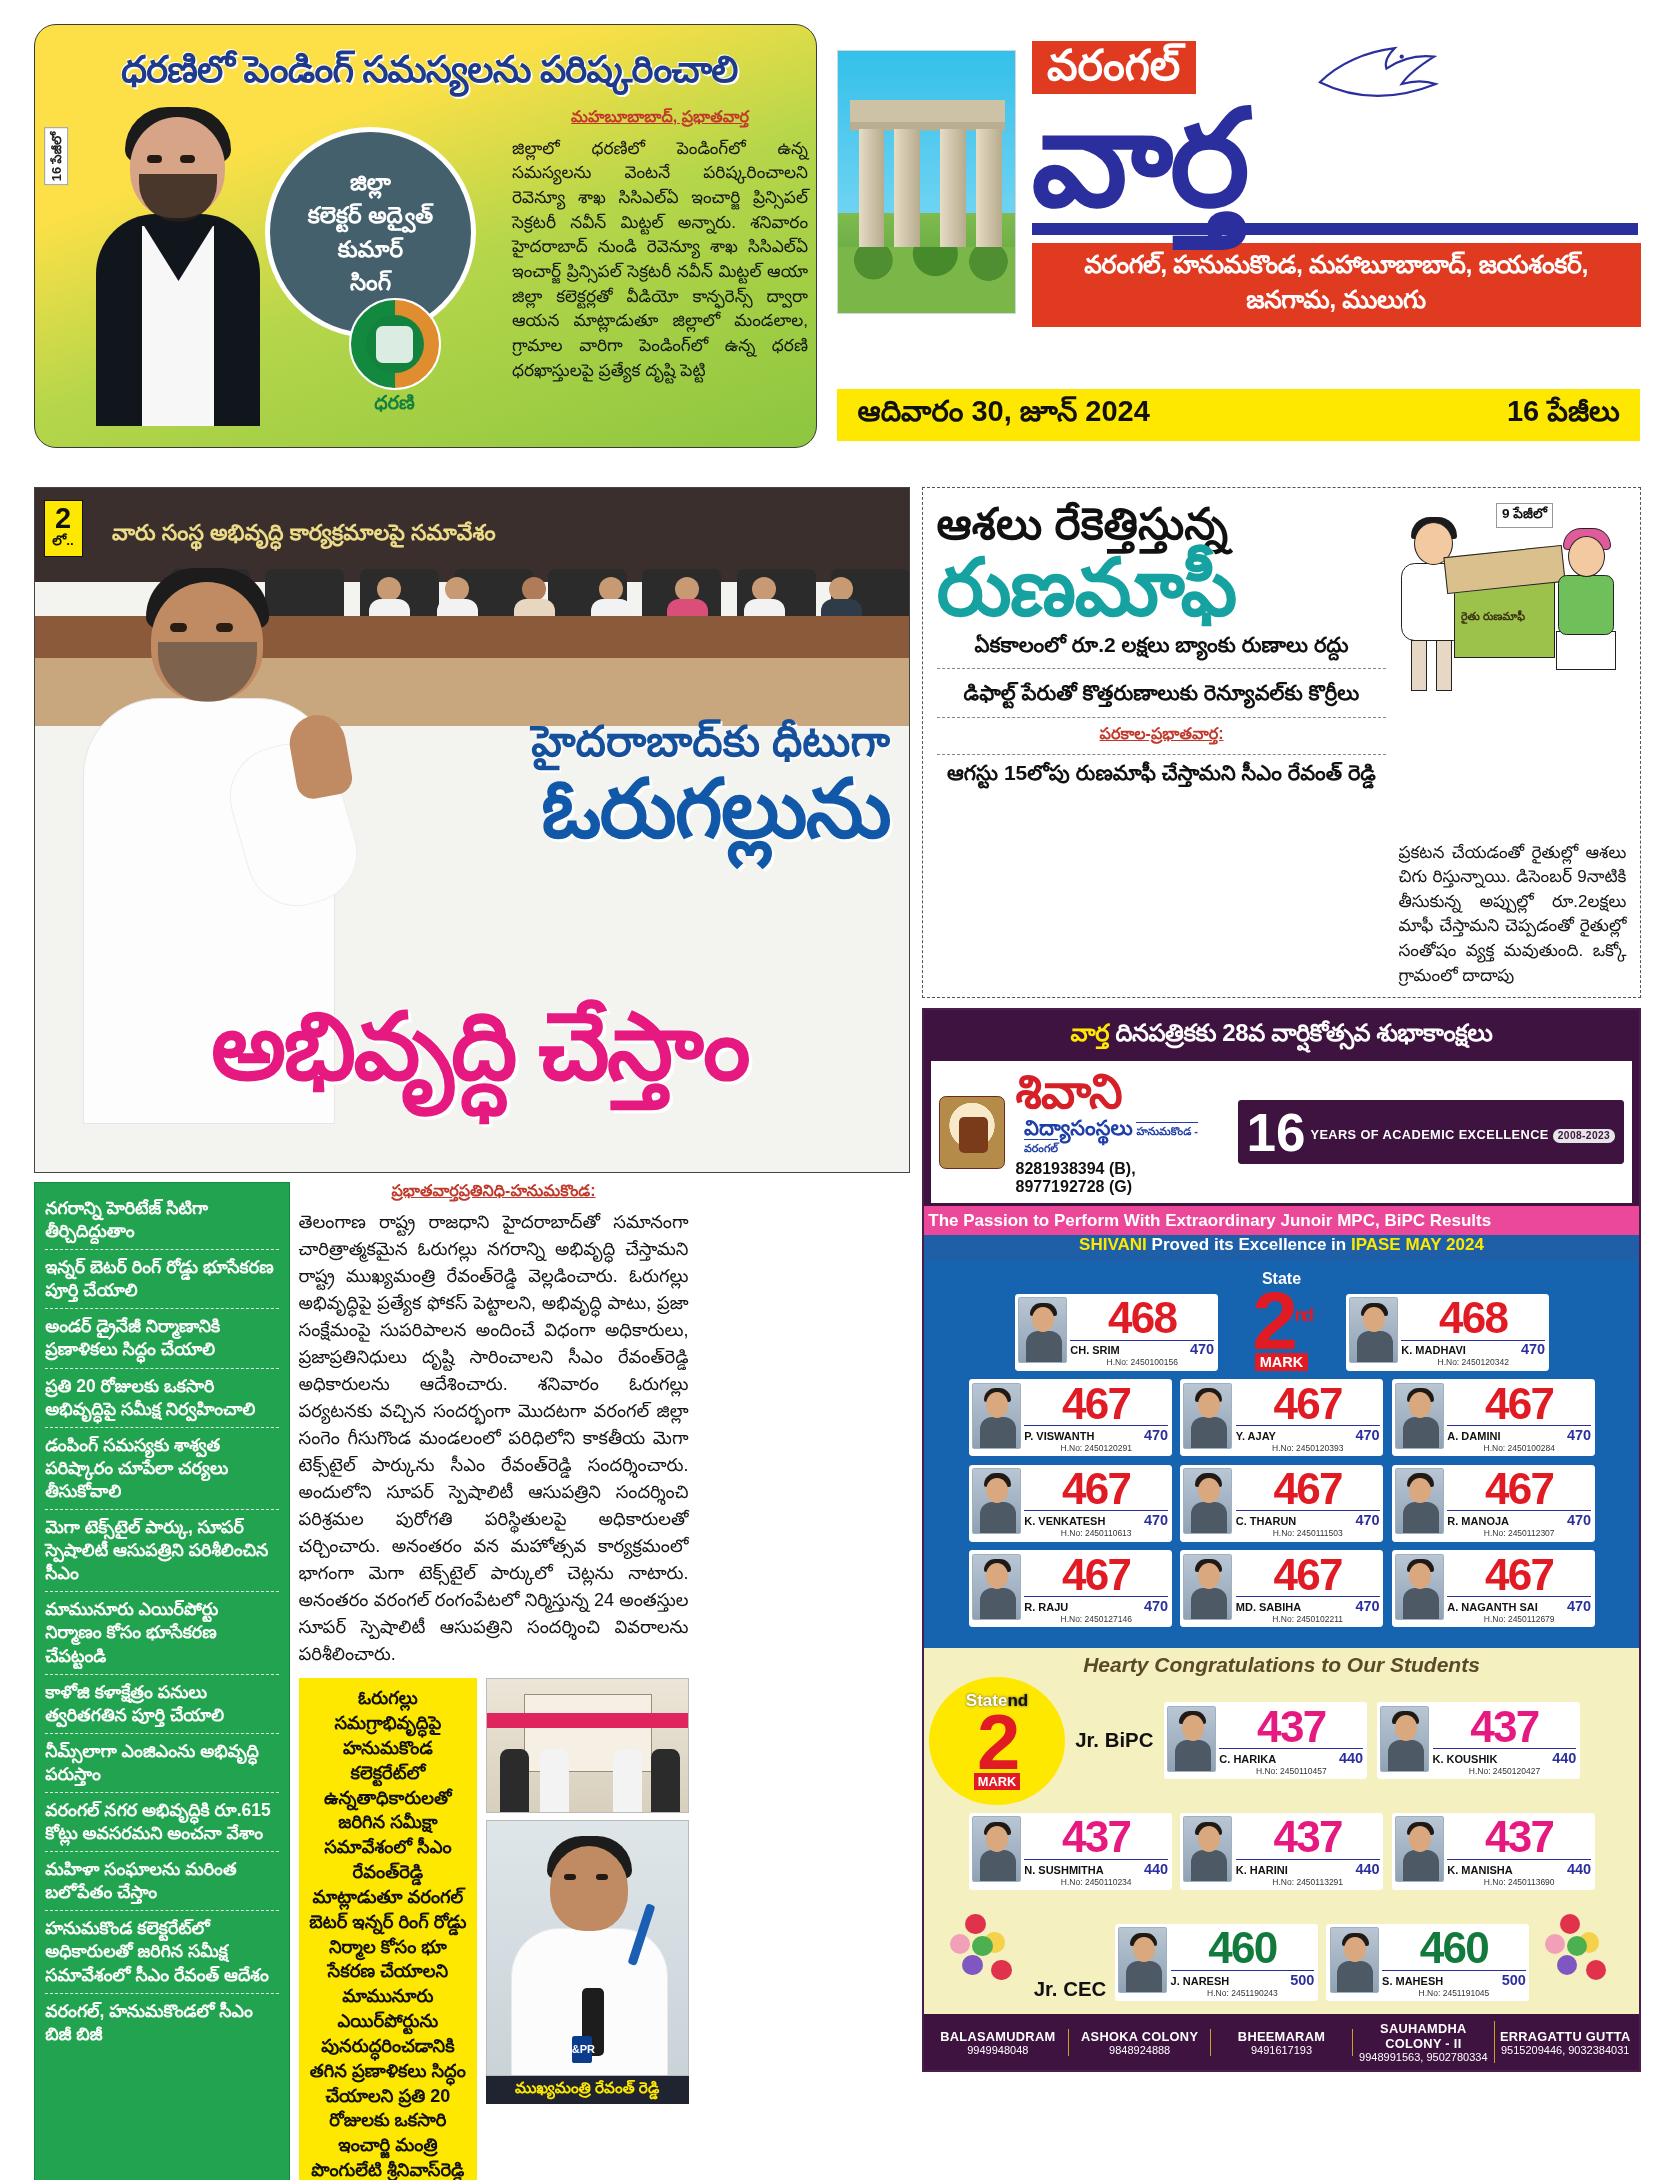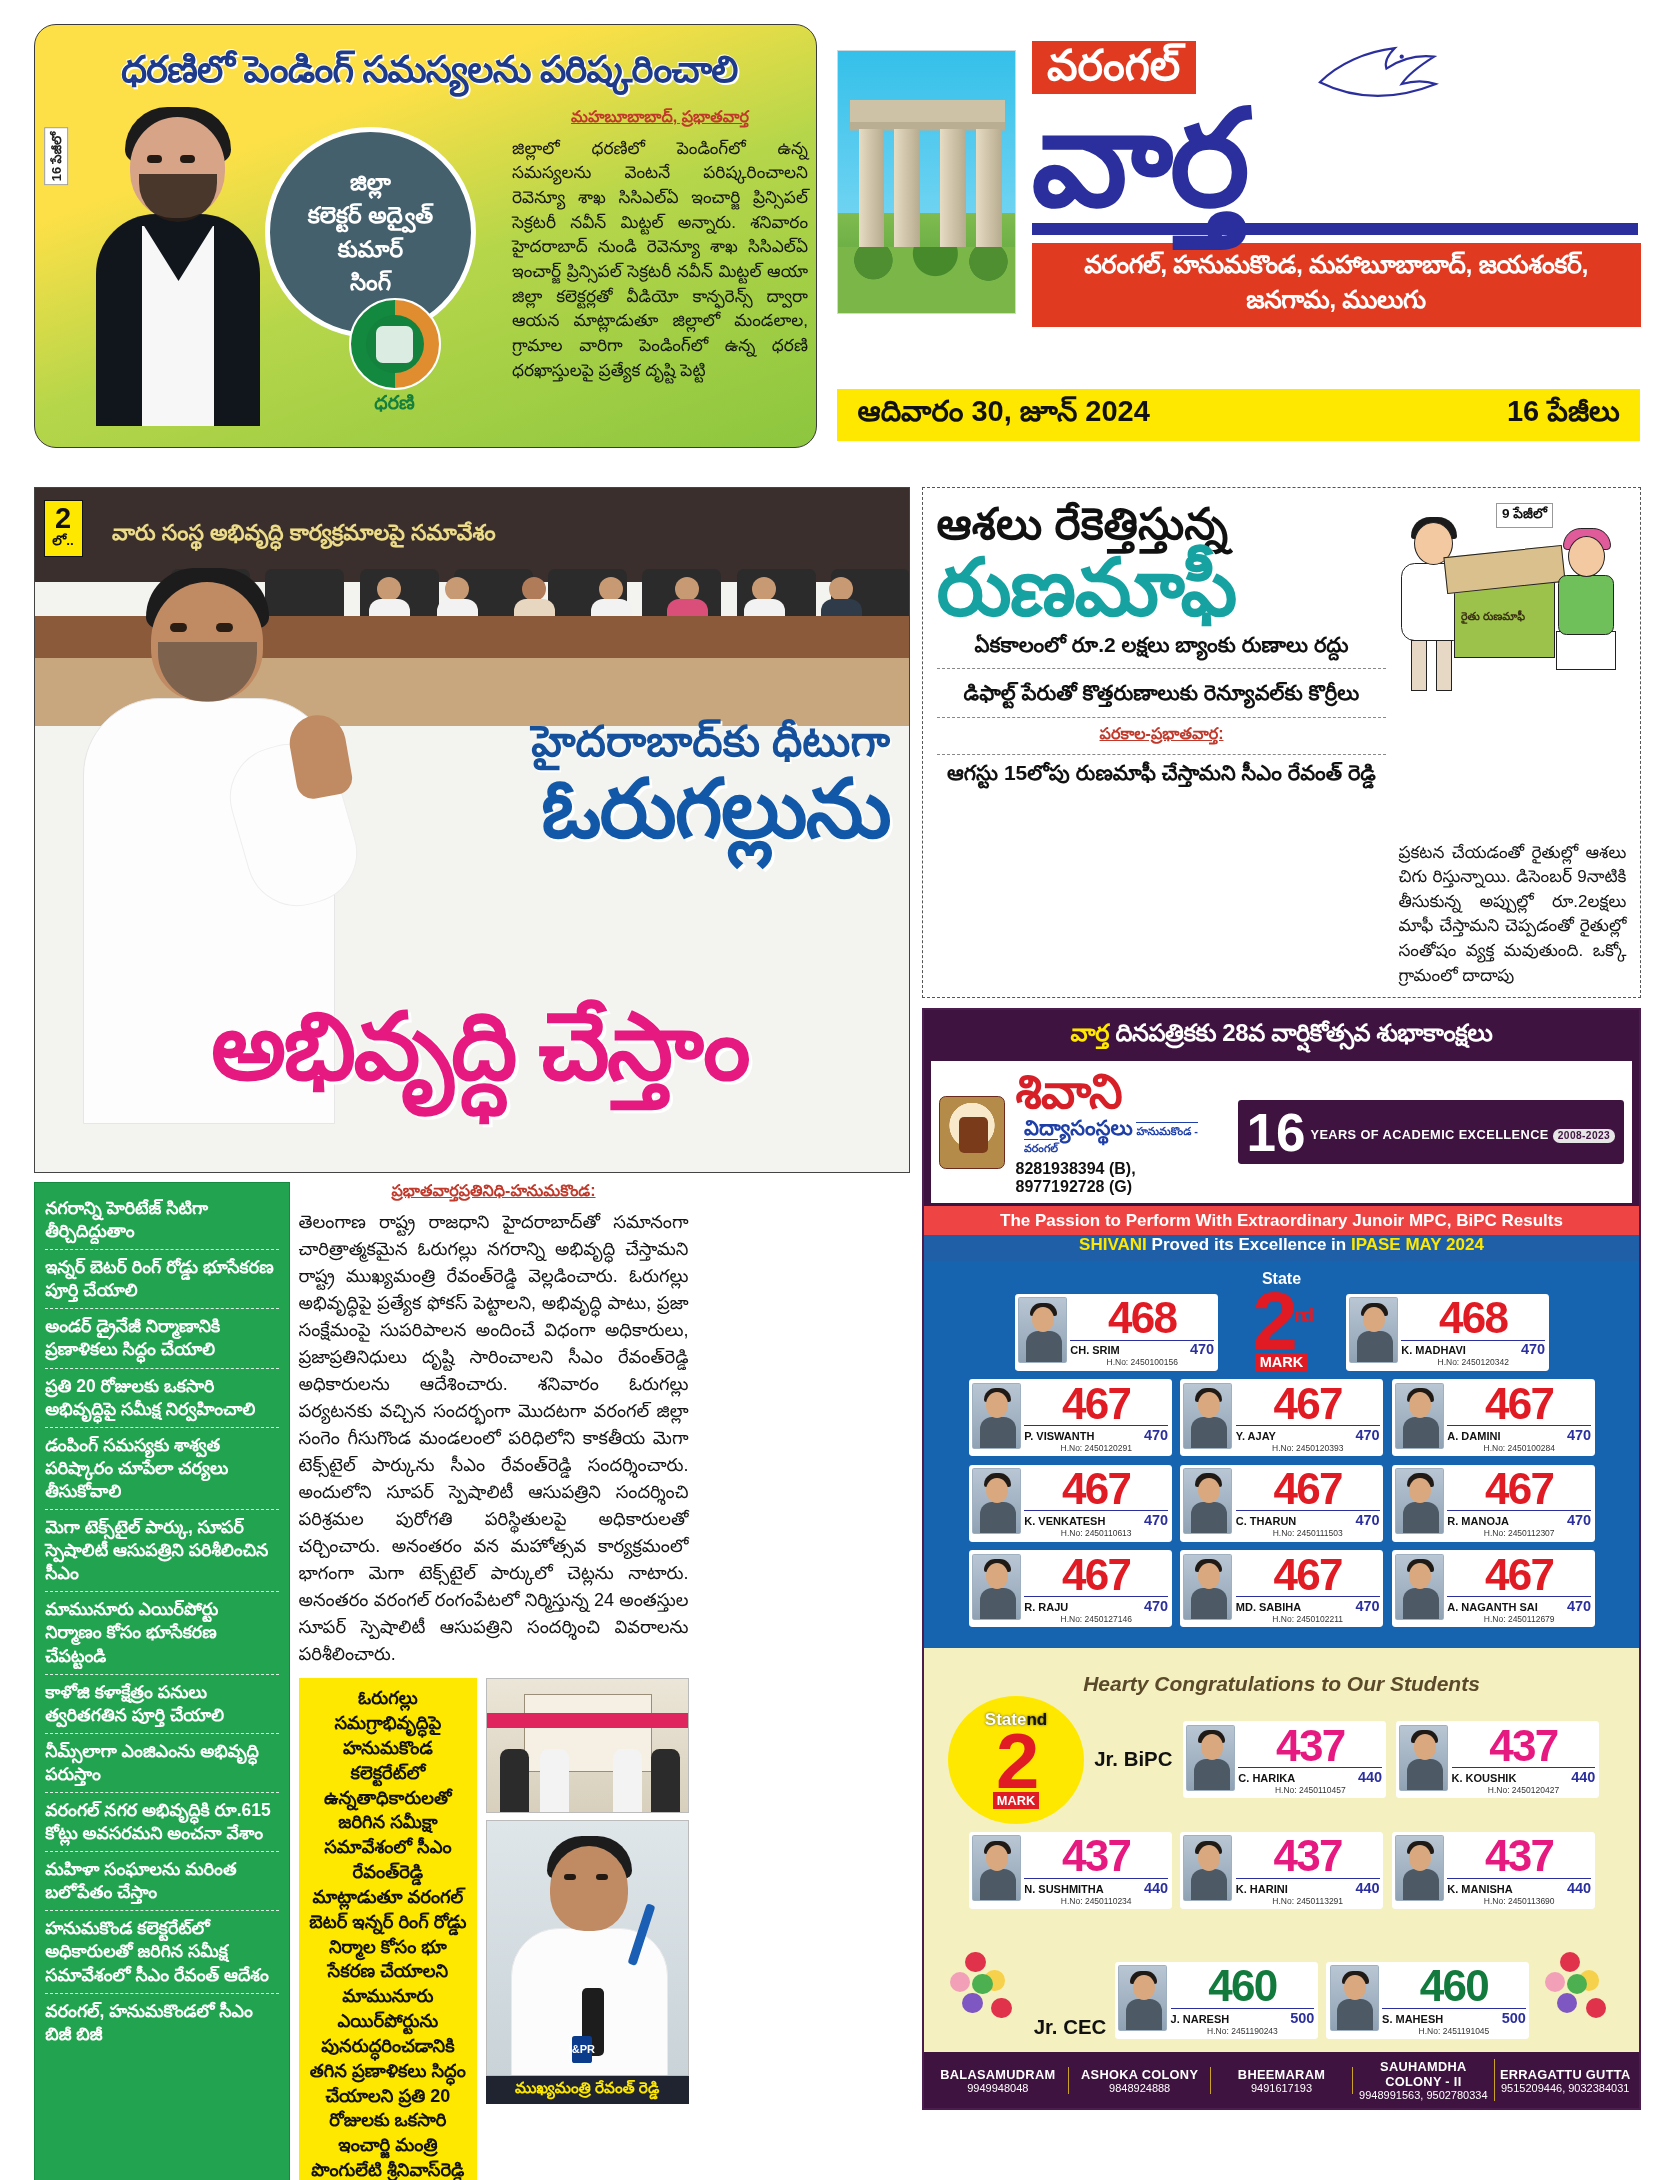--- a/index.html
+++ b/index.html
@@ -278,21 +278,21 @@
   .ad-brand { flex: 1 1 auto; }
   .ad-brand-main { font-size: 48px; font-weight: bold; color: #d61f26; line-height: 1; letter-spacing: -0.9px; display: inline-block; }
   .ad-brand-sub { display: inline-block; vertical-align: middle; margin-left: 8.5px; }
   .ad-brand-sub .s1 { font-size: 21px; font-weight: bold; color: #1f3fa8; line-height: 1.1; }
   .ad-brand-sub .s2 { font-size: 11px; font-weight: bold; color: #1f3fa8; border-top: 1.7px solid #1f3fa8; padding-top: 1.7px; }
   .ad-phone { font-size: 16px; font-weight: bold; color: #111; margin-top: 3.4px; }
   .ad-16 { flex: 0 0 auto; display: flex; align-items: center; gap: 5.1px; background: #3f1340; color:#fff; padding: 5.1px 8.5px; border-radius: 3.4px;}
   .ad-16 .num { font-size: 53px; font-weight: bold; line-height: 1; }
   .ad-16 .txt { font-size: 12.8px; font-weight: bold; line-height: 1.18; letter-spacing: 0.4px; }
   .ad-16 .yrs { font-size: 10.2px; background:#e5e5e5; color:#3f1340; border-radius:6.8px; padding:0.9px 5.1px; display:inline-block; margin-top:8px;}
-  .ad-tag1 { background: #ef4444; color: #fff; text-align: center; font-size: 17px; font-weight: bold; padding: 4.3px; }
+  .ad-tag1 { background: #ec4899; color: #fff; text-align: left; font-size: 17px; font-weight: bold; padding: 4.3px; }
   .ad-tag2 { background: #1f5fa8; color: #fff; text-align: center; font-size: 17px; font-weight: bold; padding: 0 4.3px 6px 4.3px; }
   .ad-tag2 .hl { color: #ffe800; }
   .ad-mpc { background: #1663b0; padding: 8.5px 8.5px 12px 8.5px; }
   .ad-row { display: flex; gap: 8.5px; justify-content: center; align-items: flex-end; margin-bottom: 8.5px; }
   .card {
     background: #fff; border-radius: 3.4px; display: flex; align-items: stretch;
     padding: 3.4px; gap: 3.4px; width: 203px;
   }
   .card .pic { width: 49px; height: 66px; background: linear-gradient(#b9c6d4,#8fa2b4); border: 0.9px solid #9fb0c0; position: relative; flex: 0 0 auto; border-radius: 1.7px; }
   .card .pic .hd { position:absolute; left:13.6px; top:8.5px; width:22px; height:25.6px; border-radius:50%; background:#d9a87e;}
@@ -307,21 +307,21 @@
   .mark-red { color: #e01b24; }
   .mark-pink { color: #e5197f; }
   .mark-green { color: #127a3d; }
   .state2 {
     width: 111px; text-align: center; color: #fff; position: relative;
   }
   .state2 .lbl { font-size: 16px; font-weight: bold; color: #fff; }
   .state2 .big { font-size: 82px; font-weight: bold; color: #e01b24; line-height: .8; letter-spacing: -3.4px; }
   .state2 .ord { font-size: 19px; vertical-align: super; }
   .state2 .mk { font-size: 14.5px; font-weight: bold; background: #e01b24; color: #fff; padding: 0.9px 5.1px; display: inline-block; border-radius: 1.7px; }
-  .ad-bipc { background: #f5f0c0; padding: 24px; position: relative; }
+  .ad-bipc { background: #f5f0c0; padding: 5px; position: relative; }
   .ad-congrats { text-align: center; font-size: 21px; font-style: italic; font-weight: bold; color: #5b4a2a; }
   .bipc-head { display: flex; align-items: center; gap: 10.2px; }
   .state2-yellow {
     width: 136px; height: 128px; border-radius: 50%; background: #ffe800;
     display: flex; flex-direction: column; align-items: center; justify-content: center;
     position: relative; flex: 0 0 auto;
   }
   .state2-yellow .lbl { font-size: 17px; font-weight: bold; color: #fff; text-shadow: 0 0 2.6px #444; }
   .state2-yellow .big { font-size: 78px; font-weight: bold; color: #e01b24; line-height: .8; letter-spacing: -3.4px; }
   .state2-yellow .mk { font-size: 12.8px; font-weight: bold; background: #e01b24; color: #fff; padding: 0.9px 4.3px; }

